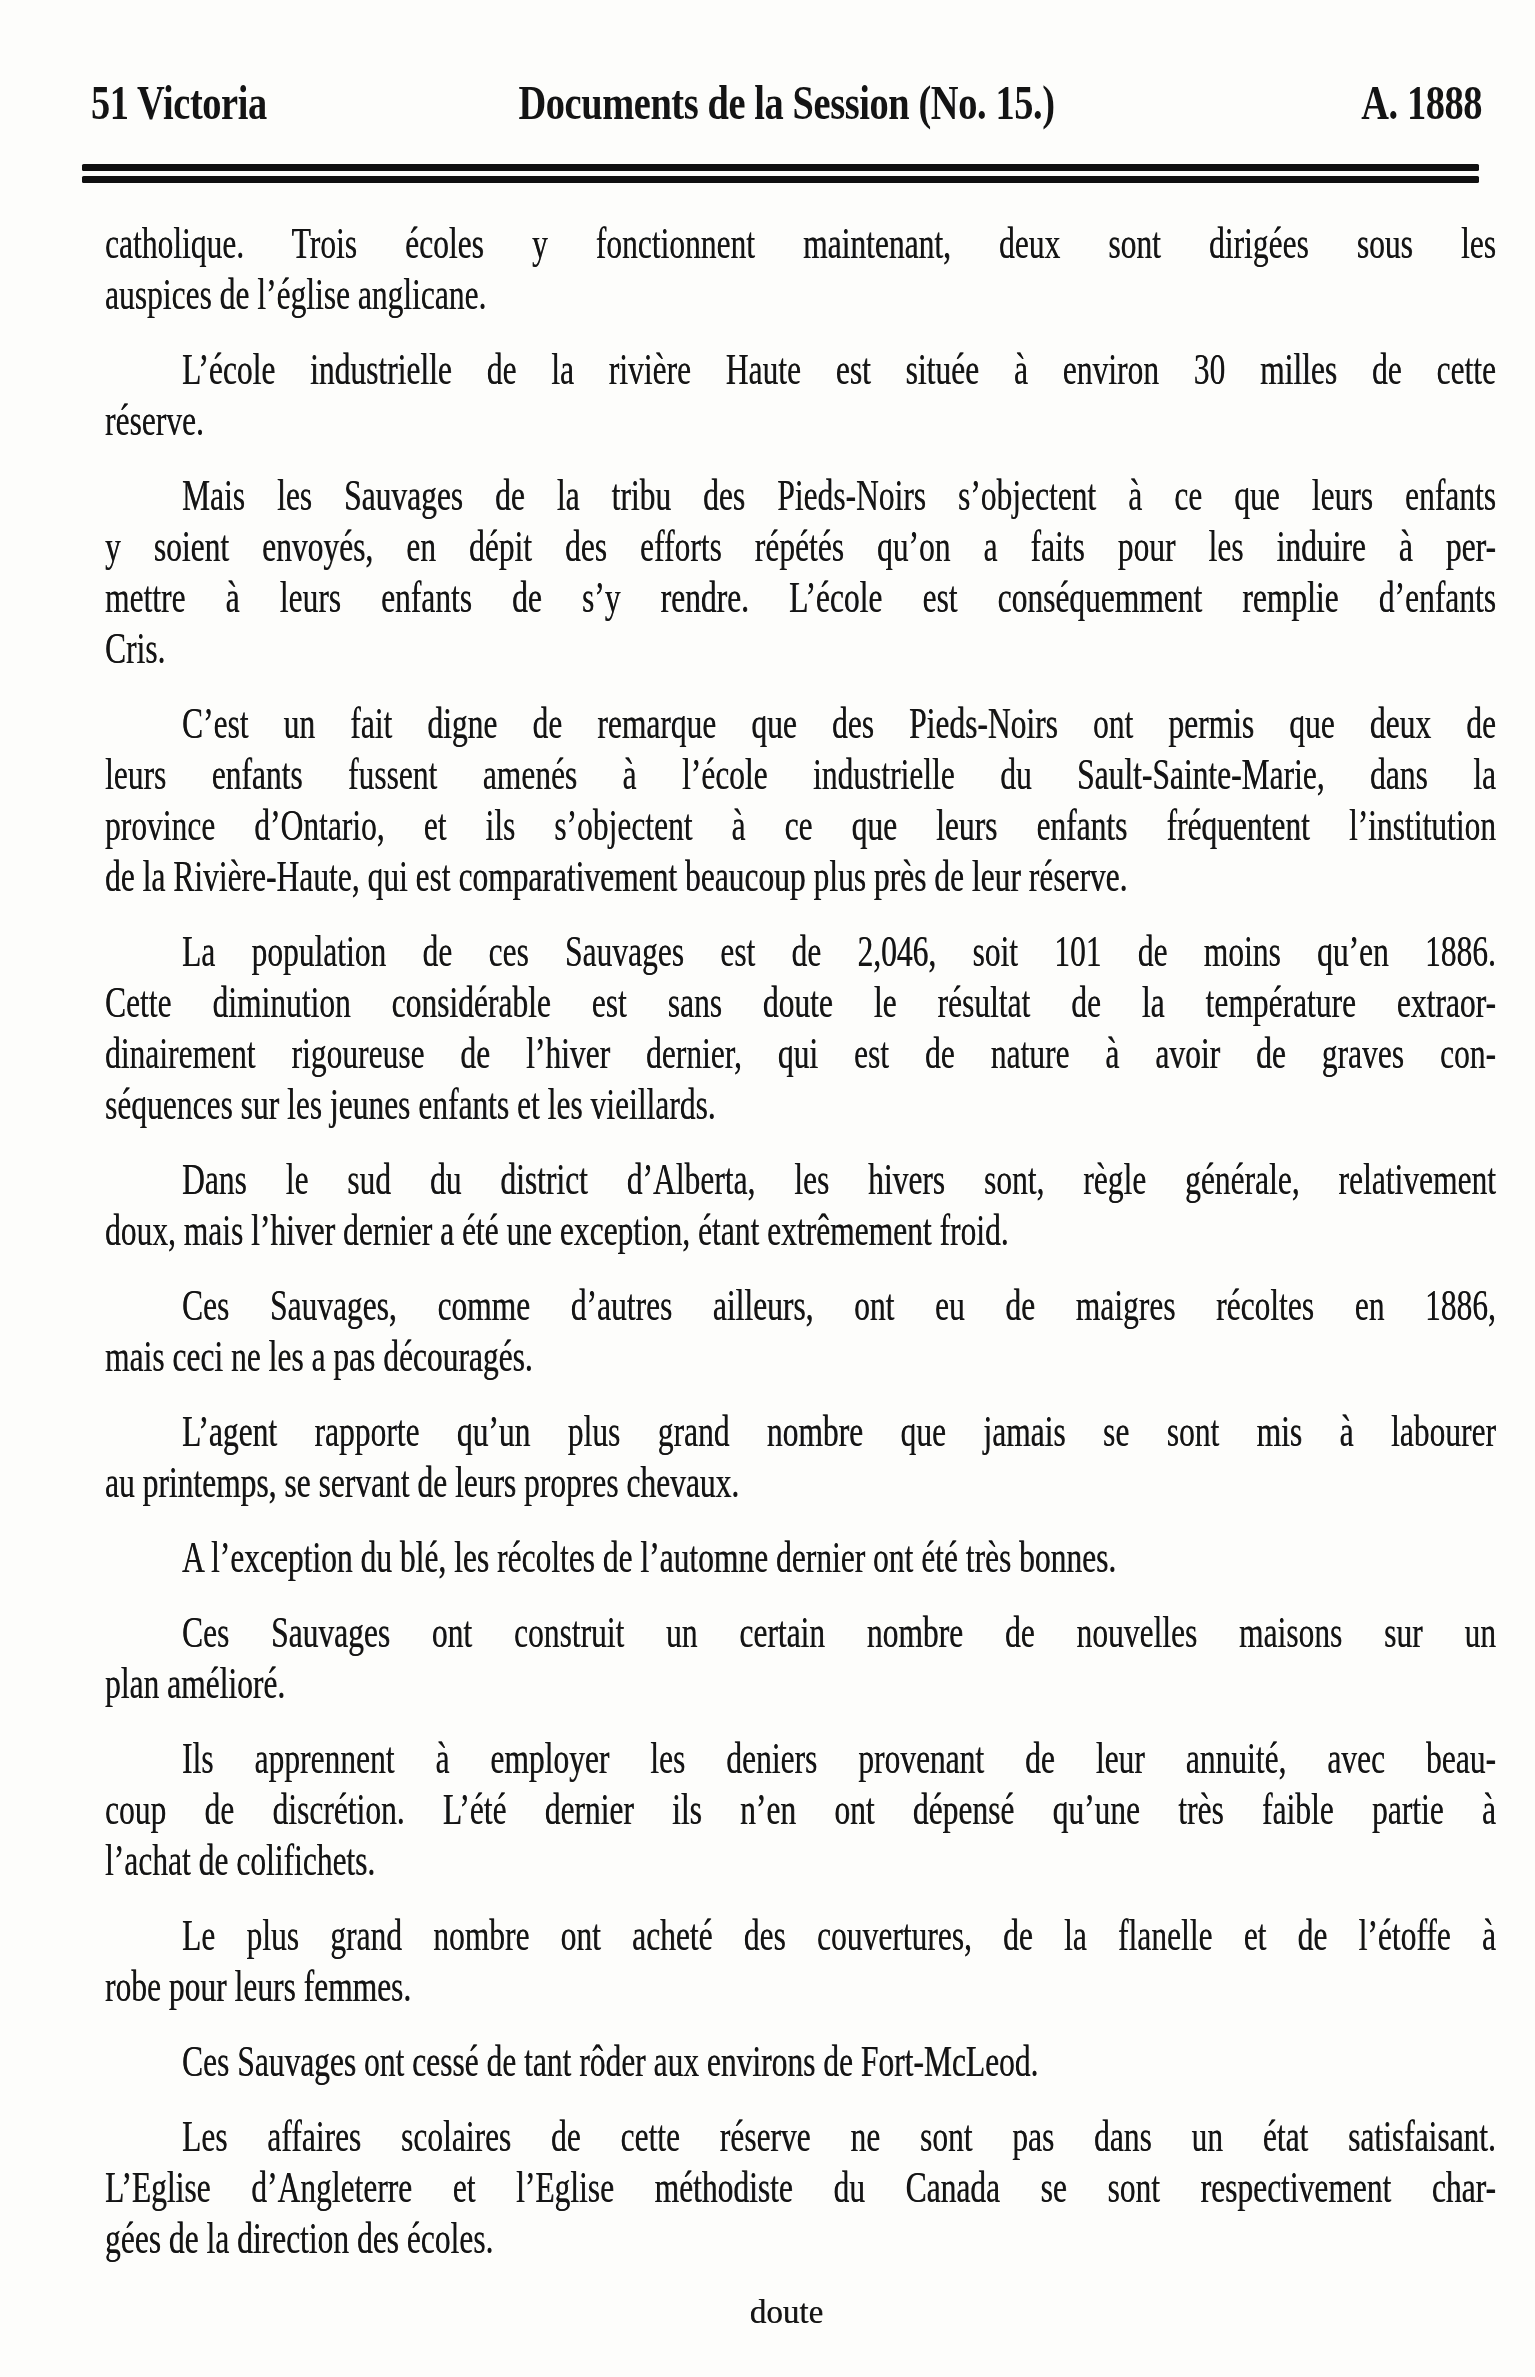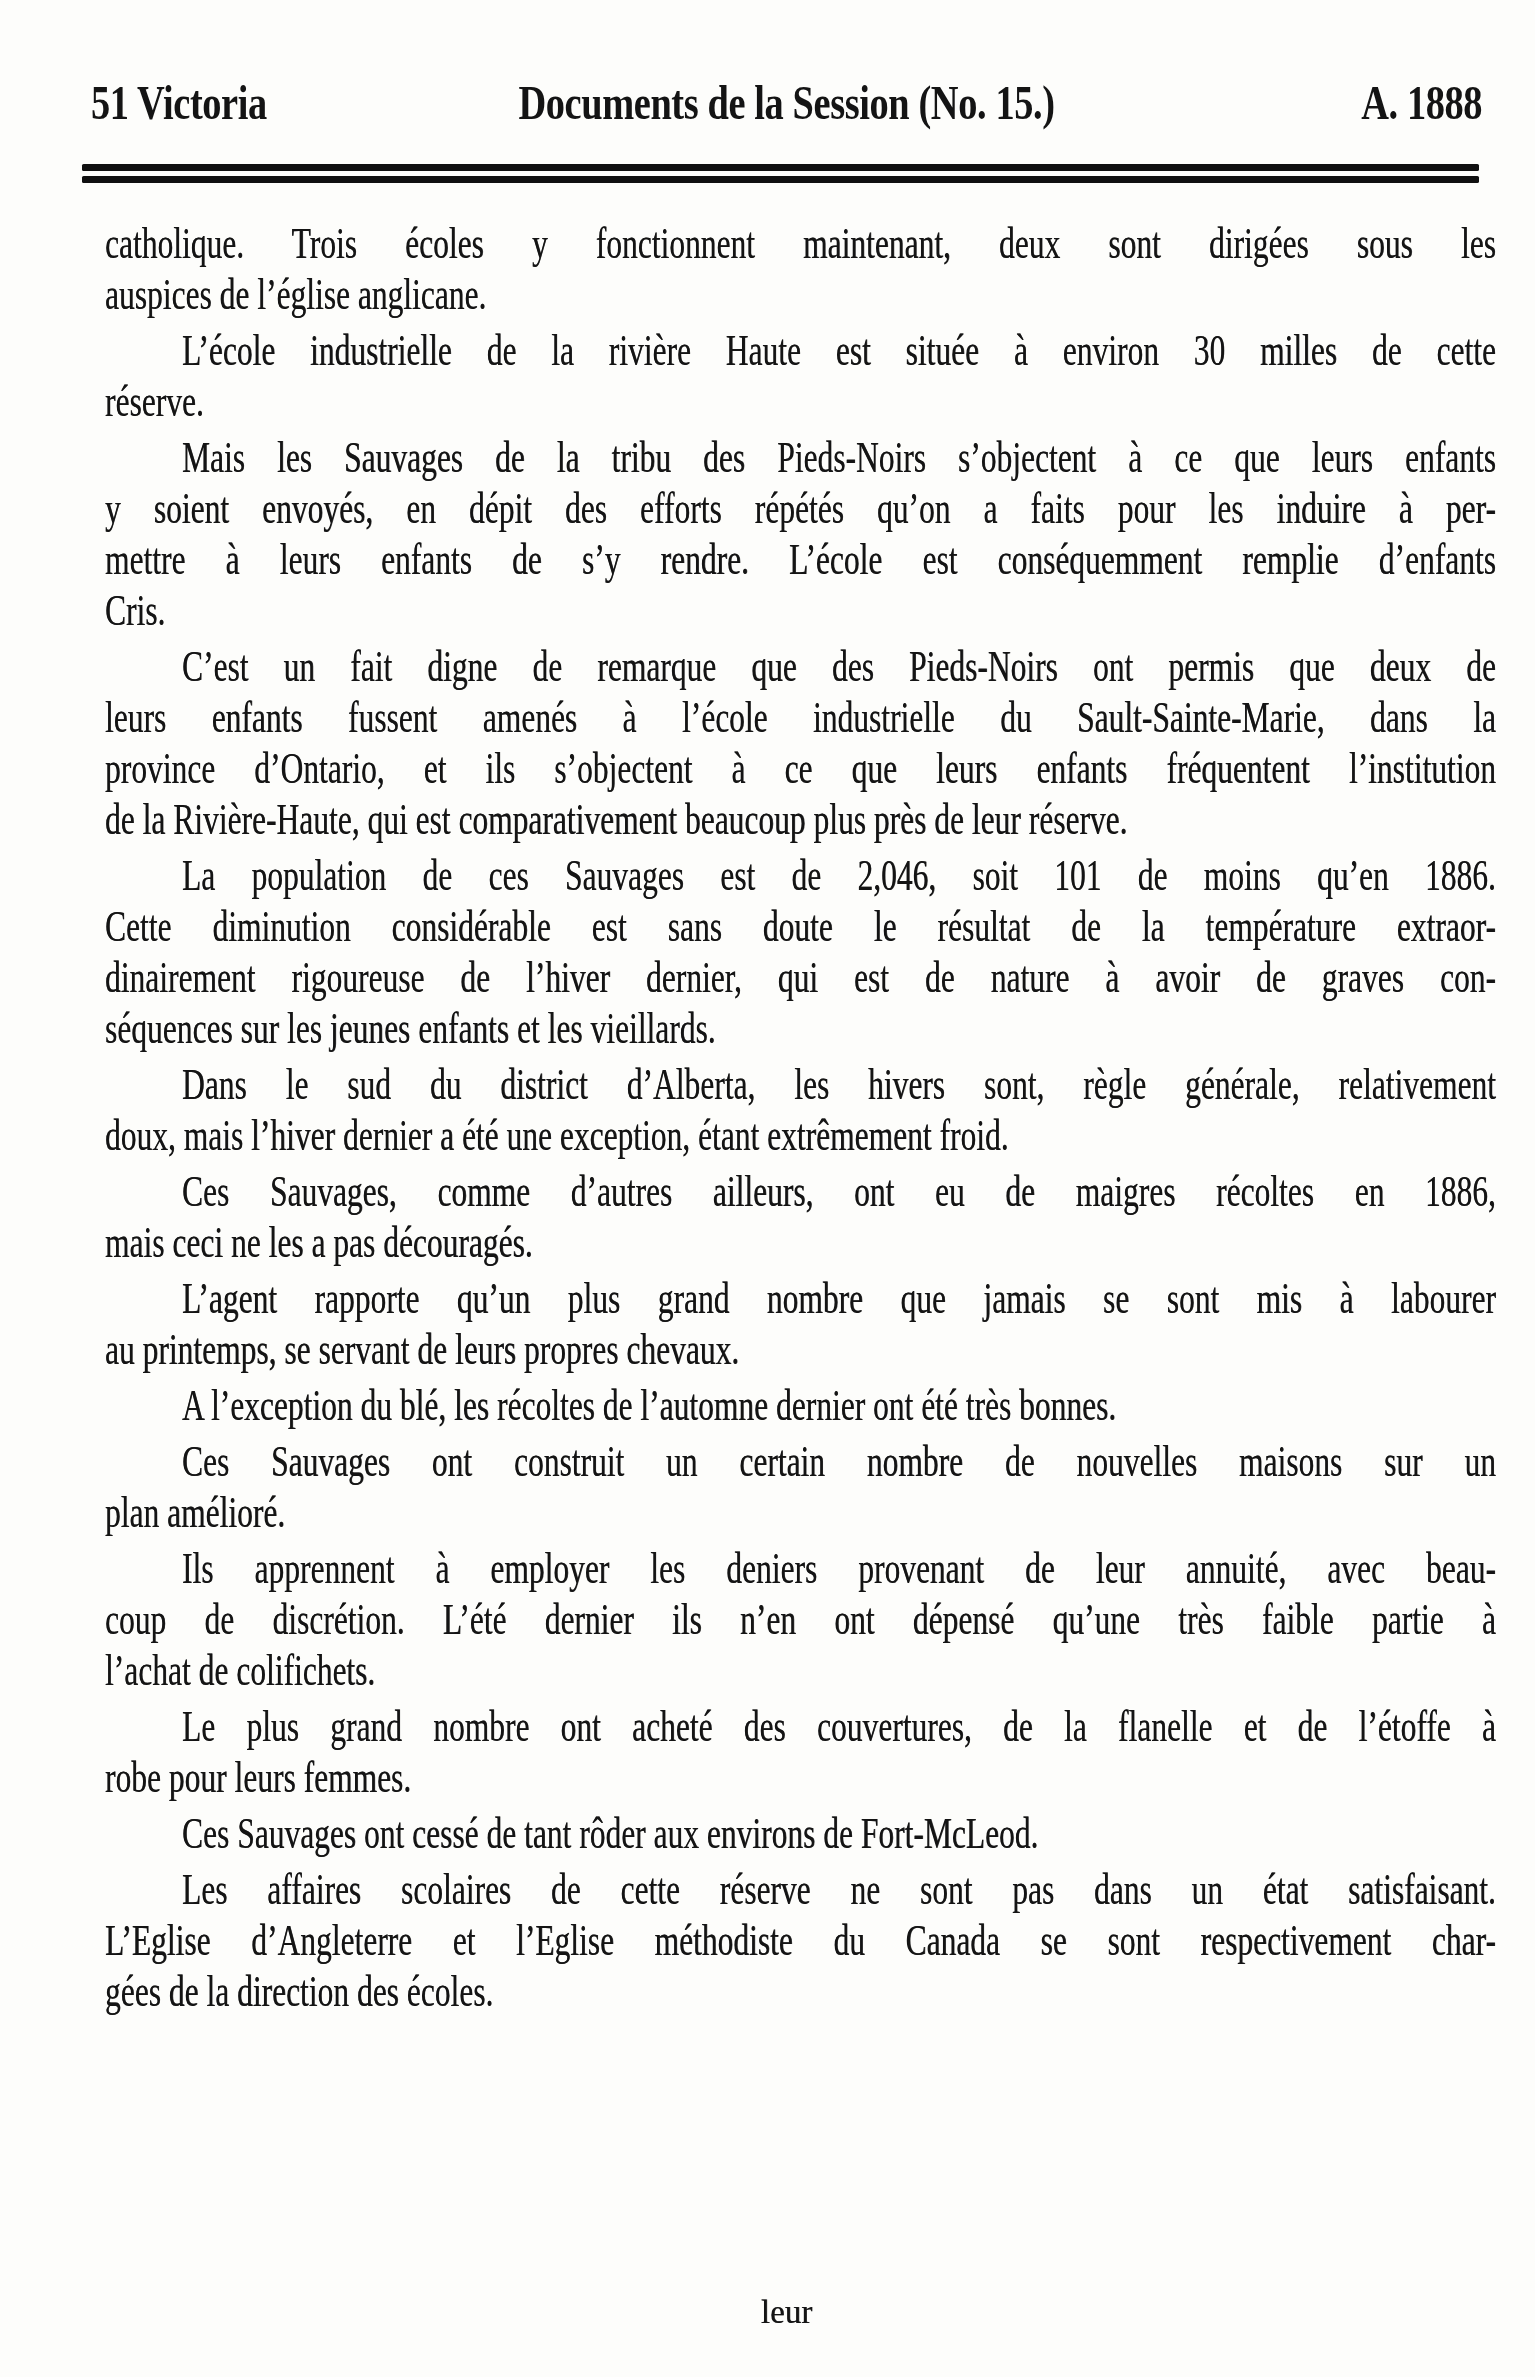--- a/index.html
+++ b/index.html
@@ -37,21 +37,21 @@
   .rules { position: absolute; top: 164px; left: 82px; width: 1397px; }
   .rule  { height: 6.8px; background: var(--rule, #101010); border-radius: 1.6px; }
   .rule + .rule { margin-top: 5.2px; }
 
   
   .body {
     position: absolute;
     top: 218px; left: 105px;
     width: 1391px;
   }
-  .para + .para { margin-top: 5px; }
+  .para + .para { margin-top: 24px; }
   .line {
     height: 51px;
     line-height: 51px;
     font-size: 45px;
     width: 1987px;                 
     transform: scaleX(0.70);       
     transform-origin: left center;
     text-align: justify;
     text-align-last: justify;
     text-shadow: 0.5px 0 0 rgba(16,16,16,0.75); 
@@ -163,17 +163,17 @@
 
     <div class="para">
       <div class="line first">Les affaires scolaires de cette réserve ne sont pas dans un état satisfaisant.</div>
       <div class="line">L’Eglise d’Angleterre et l’Eglise méthodiste du Canada se sont respectivement char-</div>
       <div class="line last">gées de la direction des écoles.</div>
     </div>
 
   </main>
 
   <footer class="folio">
-    <span>leur</span>
+    <span>doute</span>
   </footer>
 
 </div>
 
 
 </body></html>

